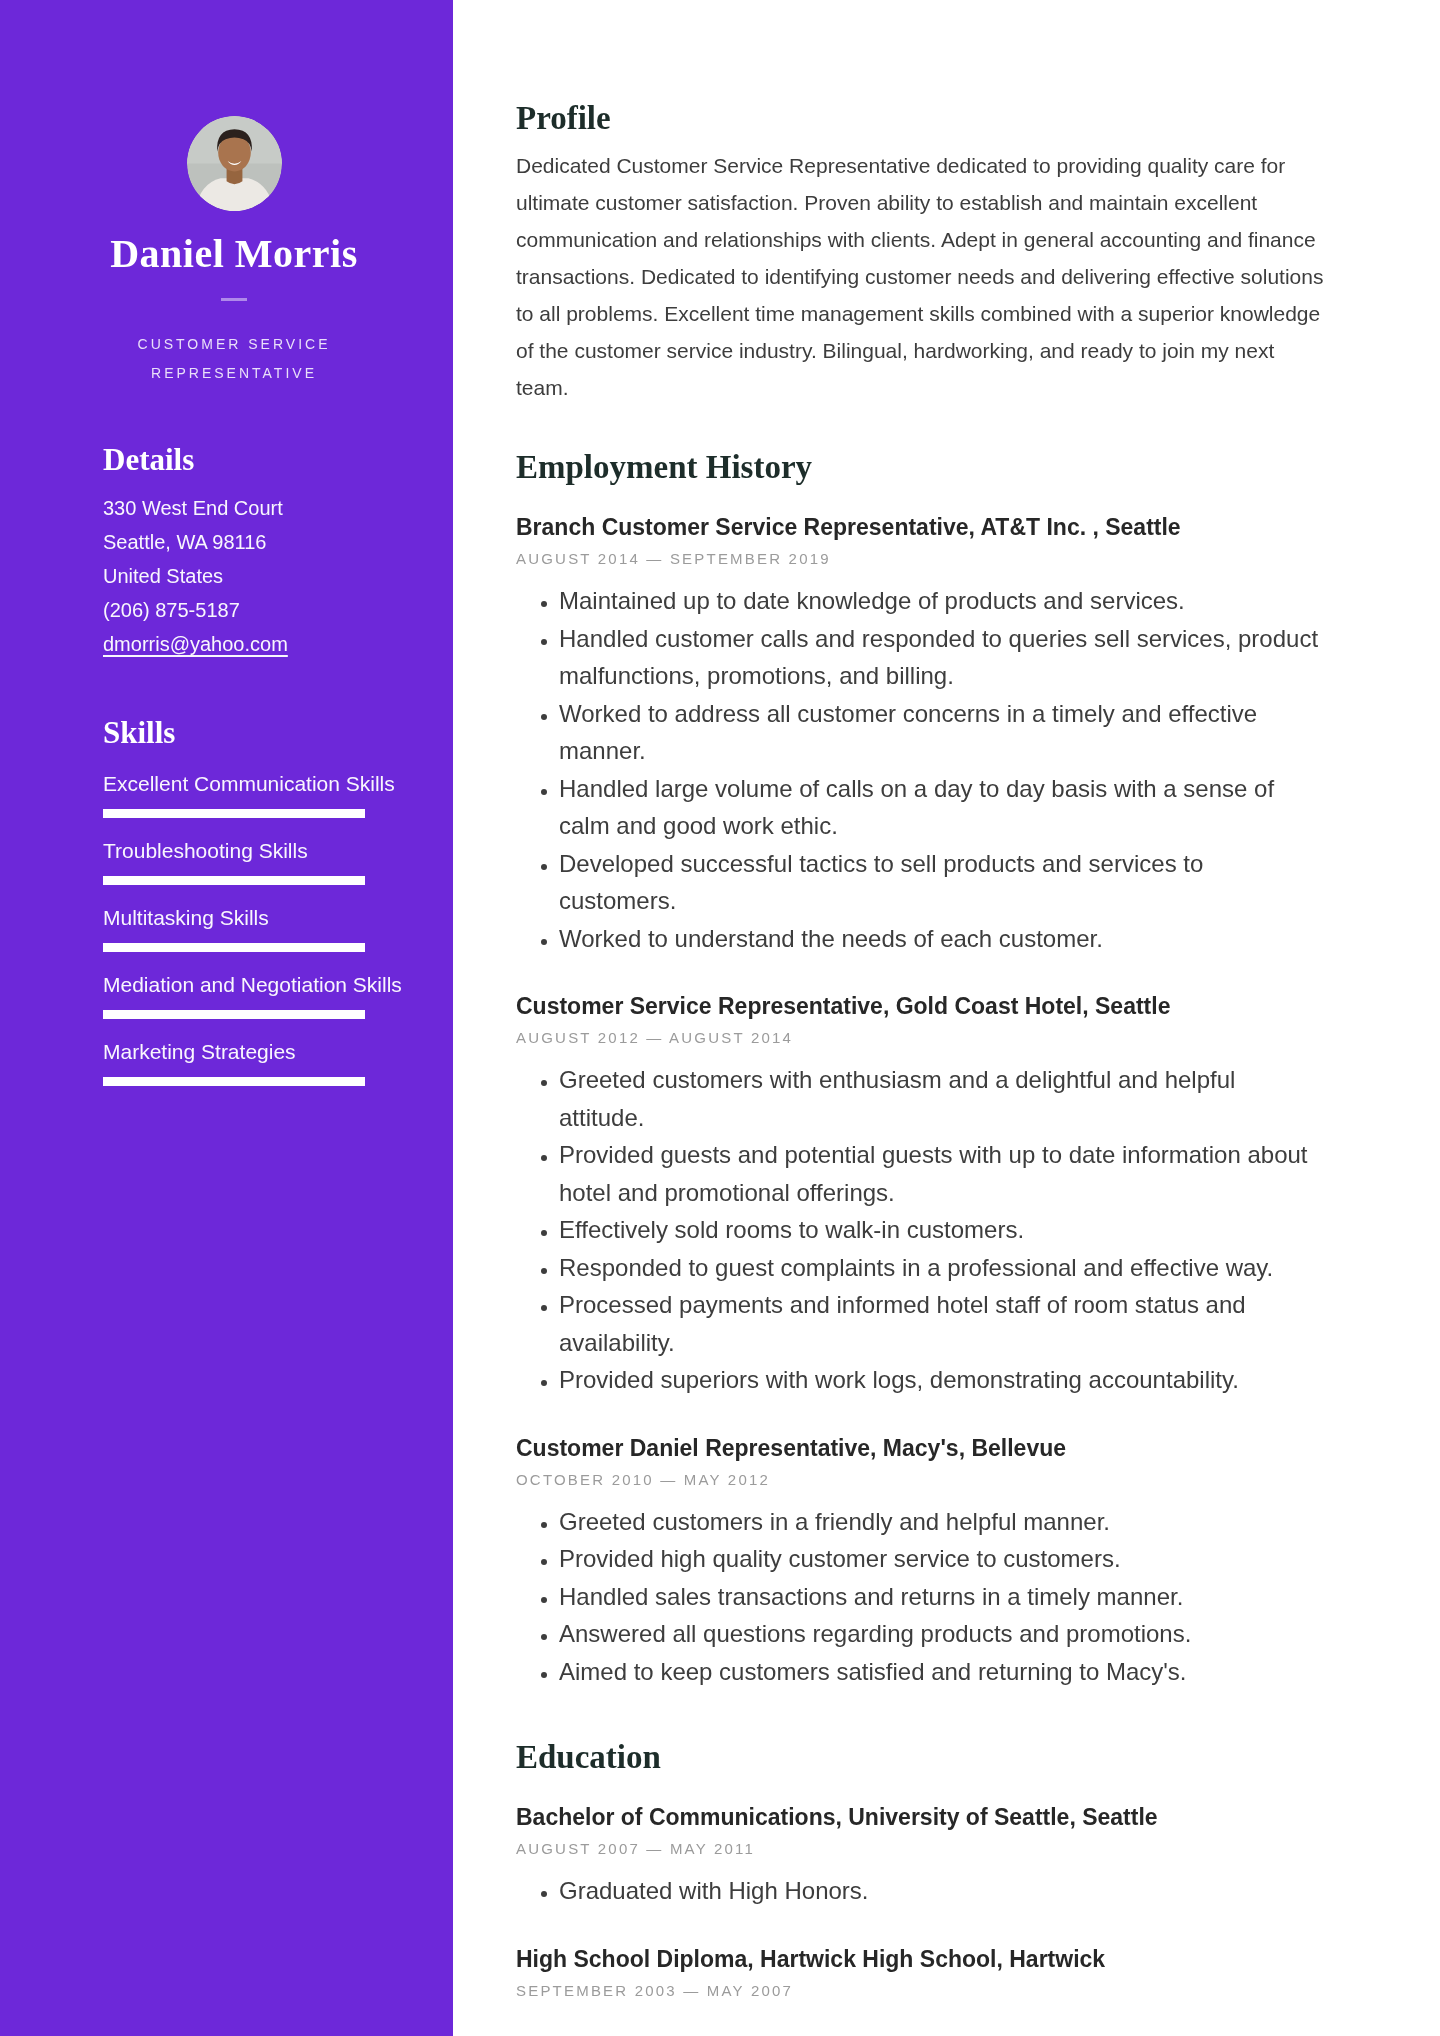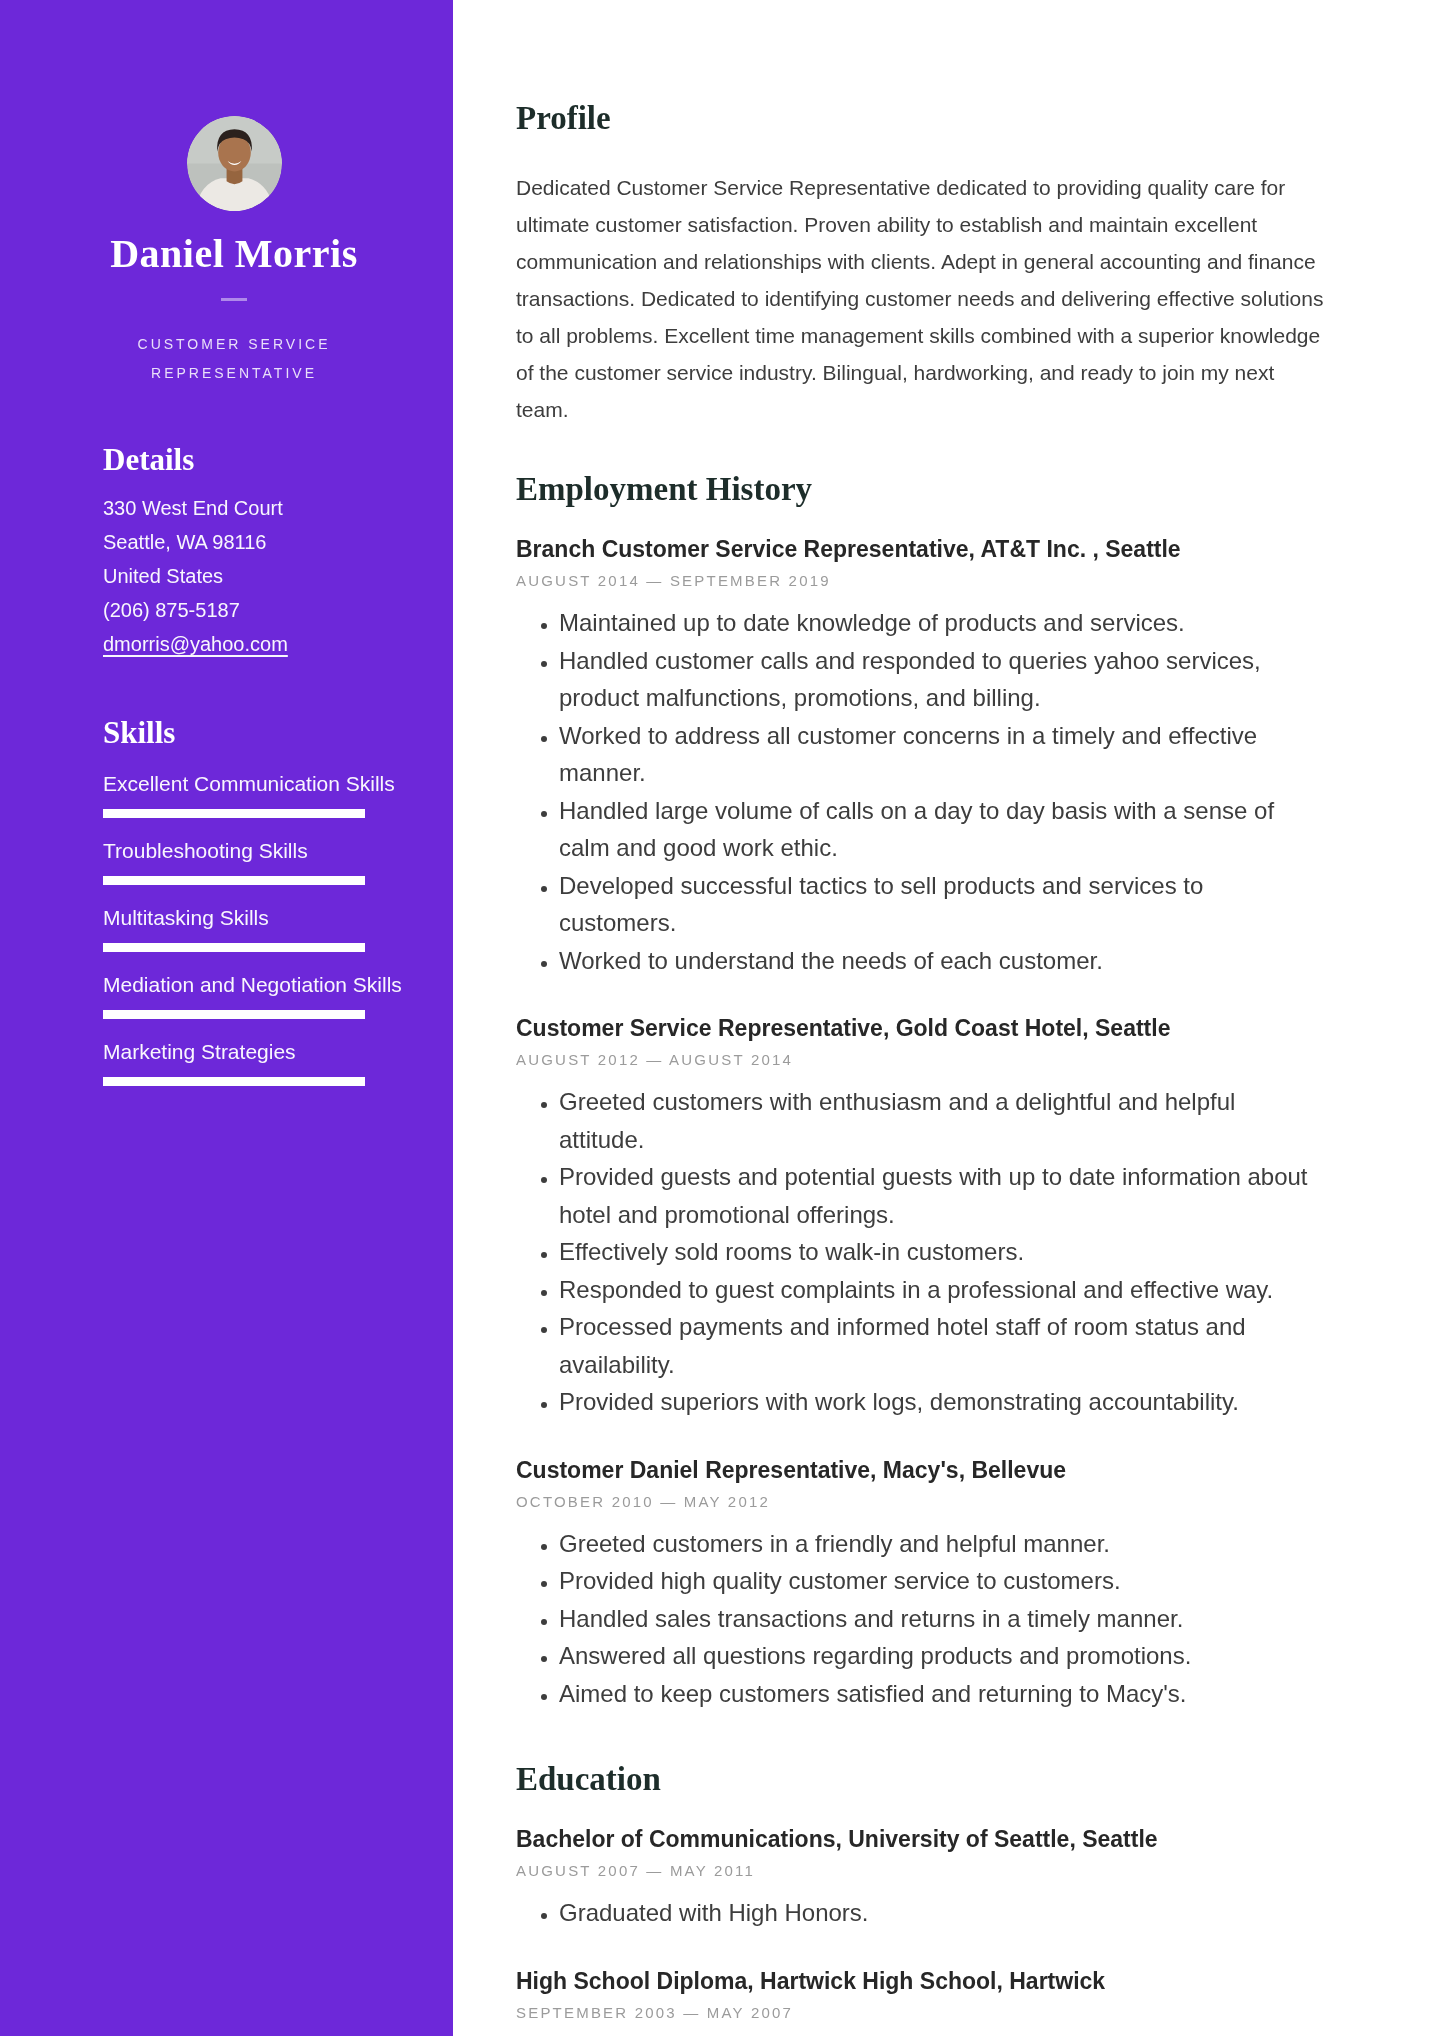--- a/index.html
+++ b/index.html
@@ -57,21 +57,21 @@
   .main {
     flex:1 1 auto;
     padding:97px 114px 60px 63px;
     color:#3d3d3d;
   }
   .section-heading {
     font-family:Liberation Serif, serif;
     font-weight:700; font-size:33px; line-height:42px;
     color:#1d2d2a;
   }
-  .profile-text { margin-top:30px; font-size:21px; line-height:37px; color:#3d3d3d; }
+  .profile-text { margin-top:8px; font-size:21px; line-height:37px; color:#3d3d3d; }
 
   .employment { margin-top:40px; }
   .education  { margin-top:46px; }
   .job { margin-top:24px; }
   .job + .job { margin-top:34px; }
   .job-title {
     font-size:23px; font-weight:700; line-height:30px; color:#272727;
   }
   .job-dates {
     margin-top:7px;
@@ -171,21 +171,21 @@
     </section>
 
     <section class="employment">
       <h2 class="section-heading">Employment History</h2>
 
       <article class="job">
         <h3 class="job-title">Branch Customer Service Representative, AT&amp;T Inc. , Seattle</h3>
         <div class="job-dates">AUGUST 2014 — SEPTEMBER 2019</div>
         <ul class="job-bullets">
           <li>Maintained up to date knowledge of products and services.</li>
-          <li>Handled customer calls and responded to queries yahoo services, product malfunctions, promotions, and billing.</li>
+          <li>Handled customer calls and responded to queries sell services, product malfunctions, promotions, and billing.</li>
           <li>Worked to address all customer concerns in a timely and effective manner.</li>
           <li>Handled large volume of calls on a day to day basis with a sense of calm and good work ethic.</li>
           <li>Developed successful tactics to sell products and services to customers.</li>
           <li>Worked to understand the needs of each customer.</li>
         </ul>
       </article>
 
       <article class="job">
         <h3 class="job-title">Customer Service Representative, Gold Coast Hotel, Seattle</h3>
         <div class="job-dates">AUGUST 2012 — AUGUST 2014</div>

